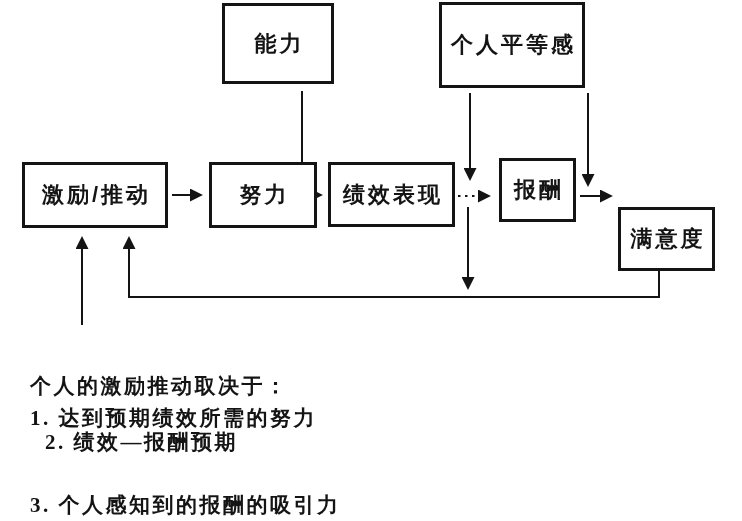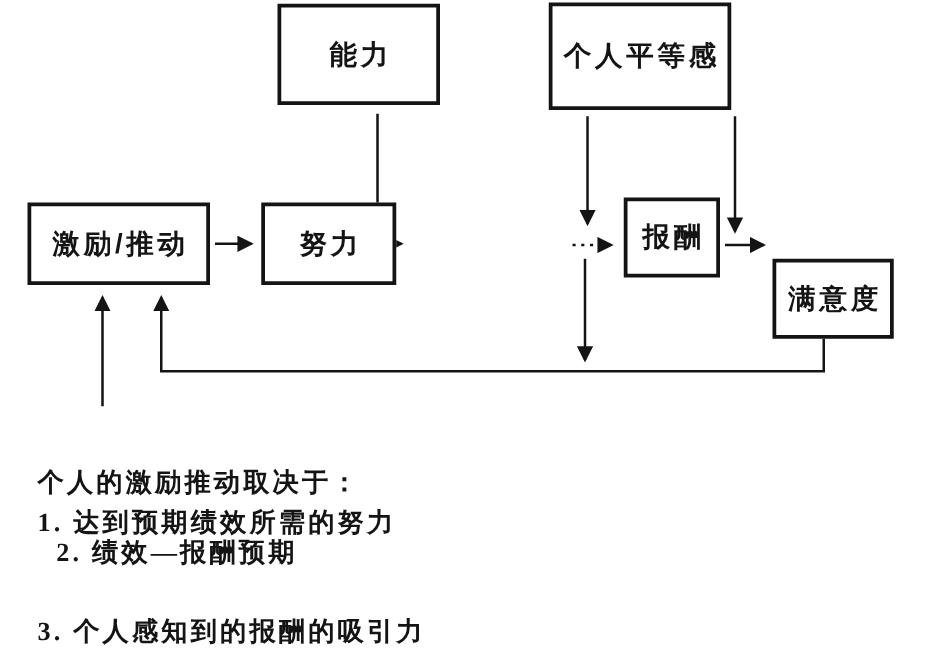--- a/index.html
+++ b/index.html
@@ -29,21 +29,21 @@
     letter-spacing: 3px;
     white-space: nowrap;
     box-sizing: border-box;
     text-indent: 3px; 
   }
   .node-motivation   { left: 22px;  top: 162px; width: 146px; height: 66px; }
   .node-effort       { left: 209px; top: 162px; width: 108px;  height: 66px; }
   .node-performance  { left: 328px; top: 162px; width: 127px; height: 65px; }
   .node-reward       { left: 499px; top: 158px; width: 77px;  height: 64px; }
   .node-satisfaction { left: 618px; top: 163px; width: 97px;  height: 64px; margin-top: 44px; }
-  .node-ability      { left: 222px; top: 3px;   width: 130px; height: 81px; }
+  .node-ability      { left: 222px; top: 3px;   width: 112px; height: 81px; }
   .node-equity       { left: 439px; top: 2px;   width: 146px; height: 86px; }
 
   .notes {
     position: absolute;
     left: 30px;
     top: 0;
     width: 680px;
   }
   .note-line {
     position: absolute;
@@ -80,20 +80,21 @@
       <path d="M458,196 H489" stroke-dasharray="2.5 4.5" marker-end="url(#ah)"></path>
       <path d="M580,196 H611" marker-end="url(#ah)"></path>
       <path d="M468,207 V288" marker-end="url(#ah)"></path>
       <path d="M659,230 L659,297 L129,297 L129,238" marker-end="url(#ah)"></path>
       <path d="M82,325 L82,238" marker-end="url(#ah)"></path>
     </g>
   </svg>
 
   <div class="node node-motivation">激励/推动</div>
   <div class="node node-effort">努力</div>
+  <div class="node node-performance">绩效表现</div>
   <div class="node node-reward">报酬</div>
   <div class="node node-satisfaction">满意度</div>
   <div class="node node-ability">能力</div>
   <div class="node node-equity">个人平等感</div>
 
   <div class="notes">
     <div class="note-line note-heading">个人的激励推动取决于：</div>
     <div class="note-line note-item-0">1. 达到预期绩效所需的努力</div>
     <div class="note-line note-item-1">2. 绩效—报酬预期</div>
     <div class="note-line note-item-2">3. 个人感知到的报酬的吸引力</div>

